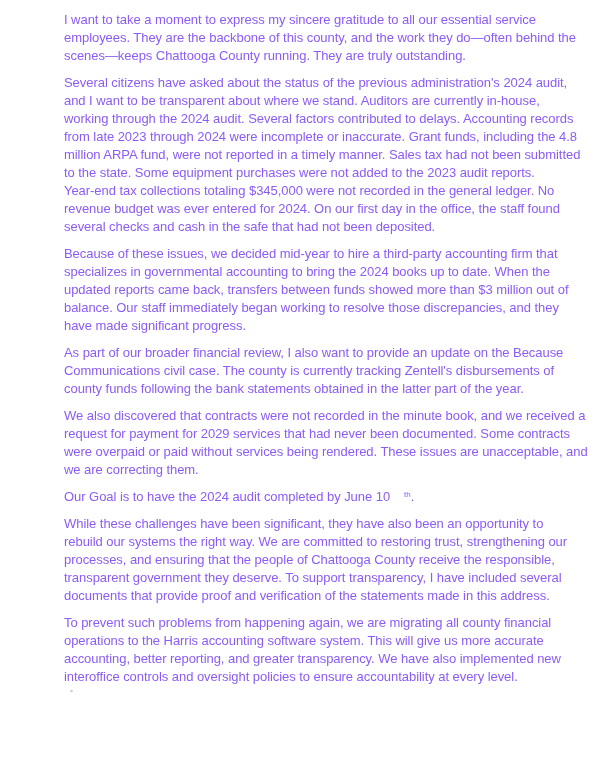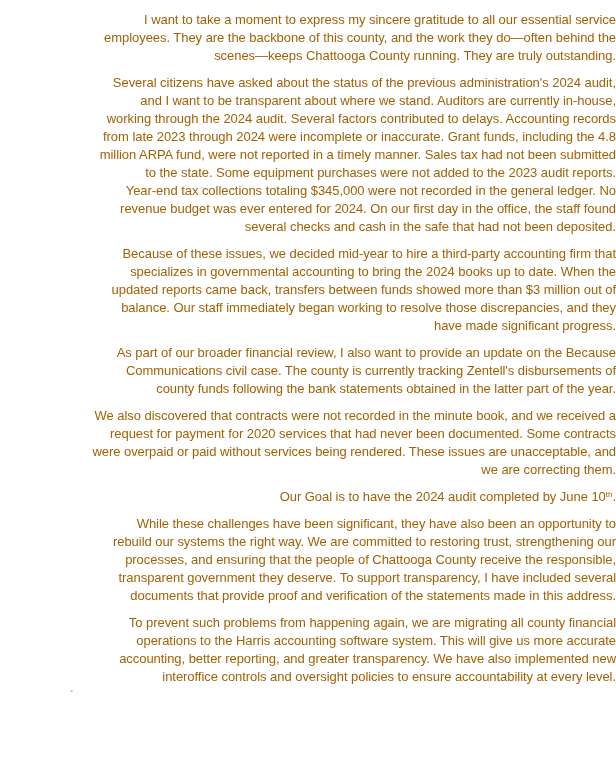--- a/index.html
+++ b/index.html
@@ -20,28 +20,28 @@
     top: 11px;
     width: 552px;
     color: #1f1f1f;
   }
   .doc p {
     margin: 0 0 9px 0;
     font-size: 13px;
     line-height: 18px;
     letter-spacing: -0.05px;
     white-space: pre; 
-    color: #a16207;
-    text-align: right;
+    color: #8b5cf6;
   }
   .doc p sup {
     font-size: 8px;
     line-height: 0;
     vertical-align: 4px;
     letter-spacing: 0;
+    padding-left: 14px;
   }
   .stray-mark {
     position: absolute;
     left: 70px;
     top: 690px;
     width: 3px;
     height: 2px;
     border-radius: 50%;
     background: #b3b3b3;
     opacity: 0.7;
@@ -69,21 +69,21 @@
 specializes in governmental accounting to bring the 2024 books up to date. When the
 updated reports came back, transfers between funds showed more than $3 million out of
 balance. Our staff immediately began working to resolve those discrepancies, and they
 have made significant progress.</p>
 
   <p>As part of our broader financial review, I also want to provide an update on the Because
 Communications civil case. The county is currently tracking Zentell's disbursements of
 county funds following the bank statements obtained in the latter part of the year.</p>
 
   <p>We also discovered that contracts were not recorded in the minute book, and we received a
-request for payment for 2020 services that had never been documented. Some contracts
+request for payment for 2029 services that had never been documented. Some contracts
 were overpaid or paid without services being rendered. These issues are unacceptable, and
 we are correcting them.</p>
 
   <p><span>Our Goal is to have the 2024 audit completed by June 10</span><sup>th</sup><span>.</span></p>
 
   <p>While these challenges have been significant, they have also been an opportunity to
 rebuild our systems the right way. We are committed to restoring trust, strengthening our
 processes, and ensuring that the people of Chattooga County receive the responsible,
 transparent government they deserve. To support transparency, I have included several
 documents that provide proof and verification of the statements made in this address.</p>

